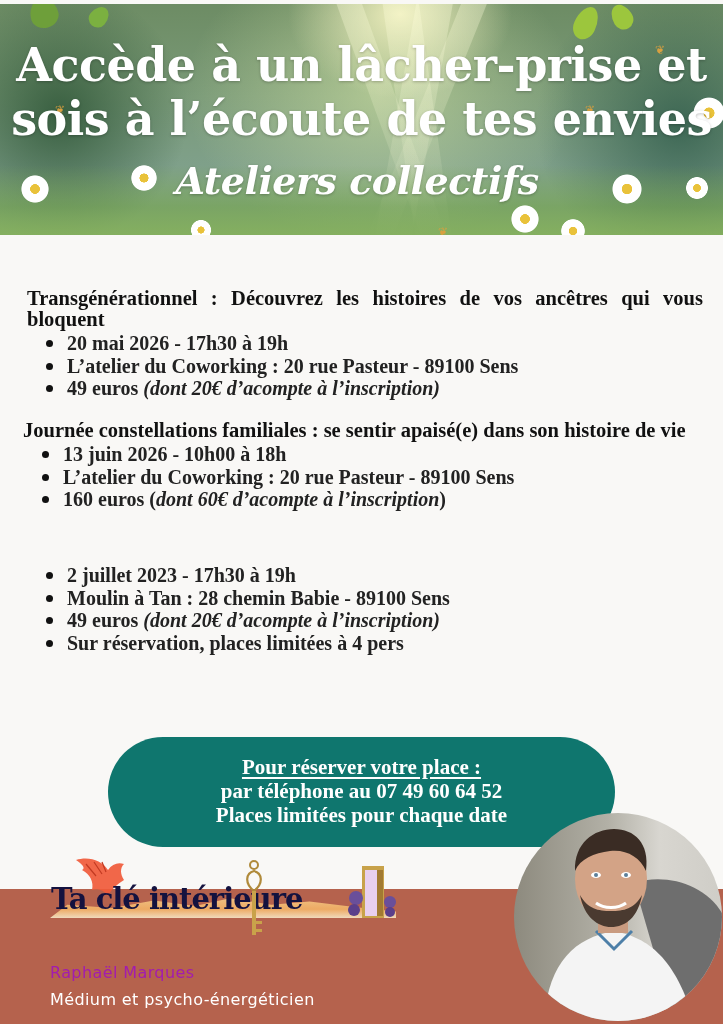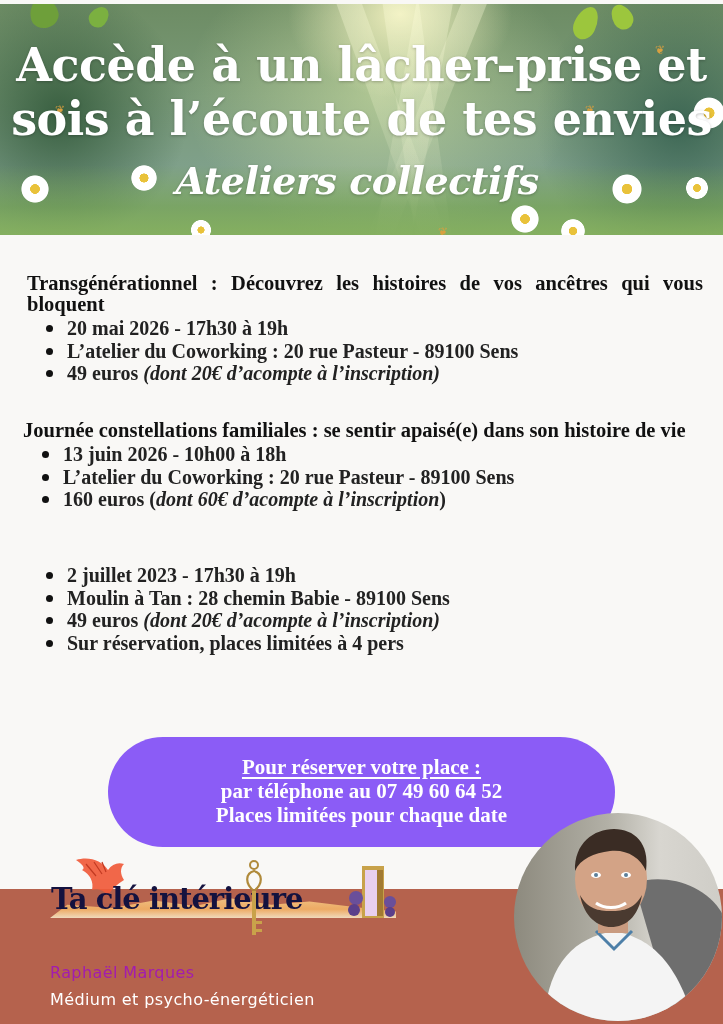--- a/index.html
+++ b/index.html
@@ -52,28 +52,28 @@
       color: #111;
     }
     .sec-list { list-style: none; margin-top: 2px; font-weight: bold; }
     .sec-list li {
       position: relative; font-family: "Liberation Serif", "DejaVu Serif", serif;
       font-size: 20px; line-height: 22.5px; color: #222; padding-left: 40px;
     }
     .sec-list li .dot { position: absolute; left: 19px; top: 8px; width: 7px; height: 7px; border-radius: 50%; background: #111; }
     .sec-list li em { font-style: italic; }
 
-    #sec1 { left: 27px; top: 273px; }
+    #sec1 { left: 27px; top: 288px; }
     #sec2 { left: 23px; top: 420px; width: 676px; }
     #sec3 { left: 27px; top: 562px; }
 
     
     .cta {
       position: absolute; left: 108px; top: 737px; width: 507px; height: 110px;
-      background: #8b5cf6; border-radius: 55px;
+      background: #0f766e; border-radius: 55px;
       color: #fff; text-align: center;
       font-family: "Liberation Serif", "DejaVu Serif", serif; font-weight: bold;
       padding-top: 18px;
     }
     .cta-line { font-size: 21px; line-height: 24px; }
     .cta-line.u span { text-decoration: underline; text-underline-offset: 3px; text-decoration-thickness: 1.5px; }
 
     
     .footer { position: absolute; left: 0; top: 889px; width: 723px; height: 135px; background: #b5624d; }
 

